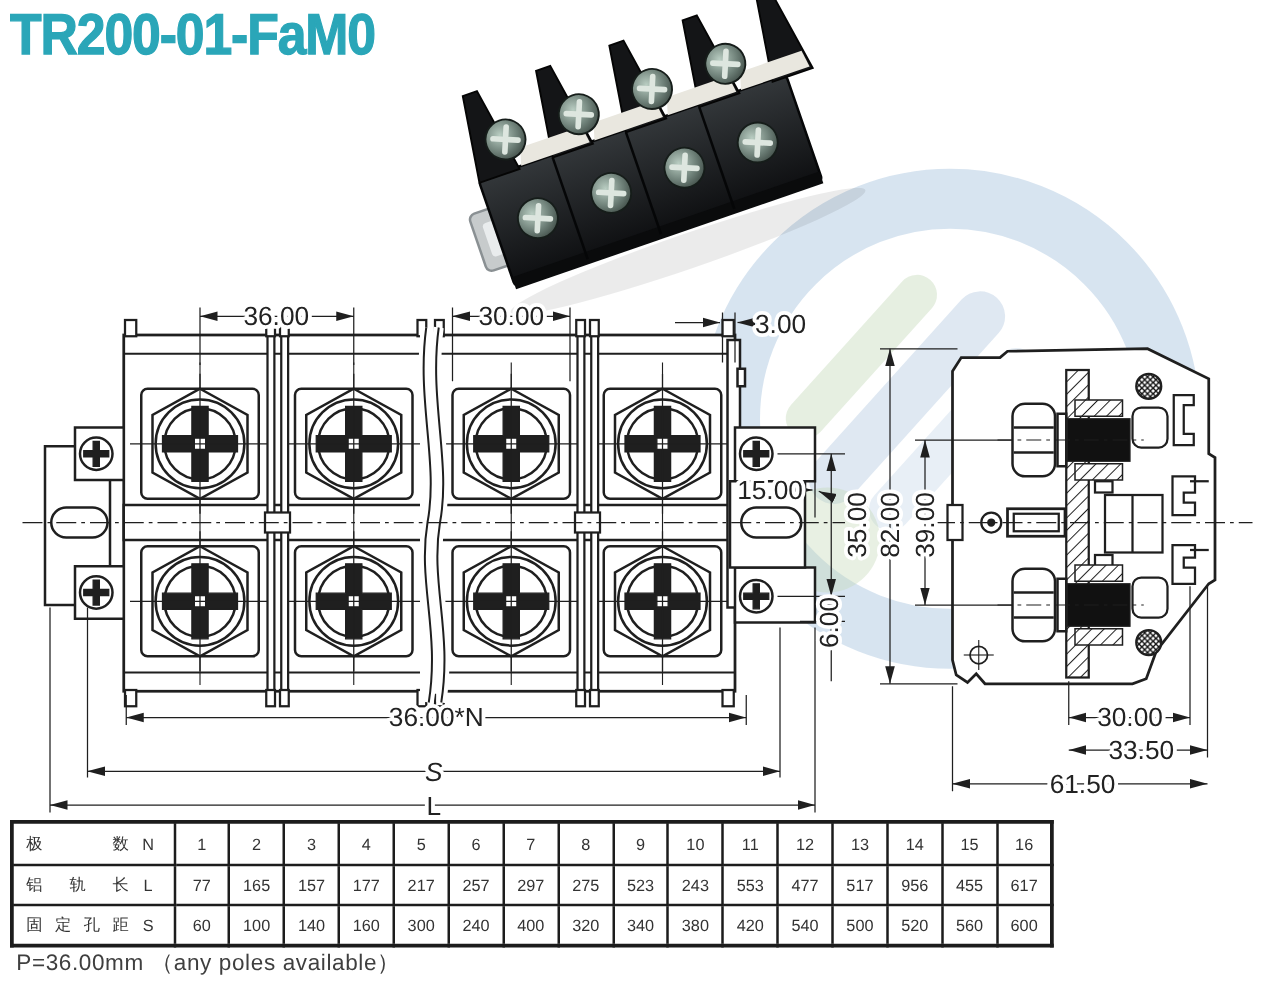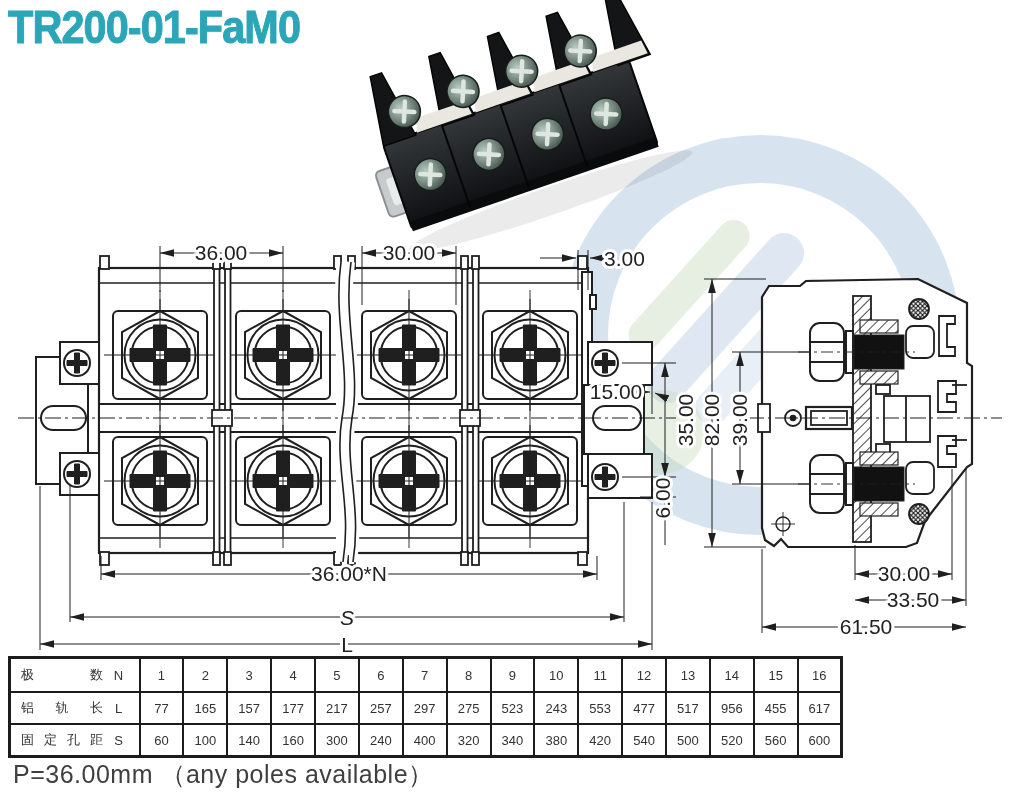--- a/index.html
+++ b/index.html
@@ -12,21 +12,21 @@
   svg.draw text{font-family:"Liberation Sans",sans-serif;font-size:21px;fill:#222;
          paint-order:stroke;stroke:#fff;stroke-width:6px;stroke-linejoin:round;}
   .spec-table{position:absolute;left:8px;top:656px;width:835px;border-collapse:collapse;
          table-layout:fixed;font-size:13px;color:#333;background:#fff;}
   .spec-table td{border:2px solid #1c1c1c;text-align:center;padding:0;height:30px;white-space:nowrap;}
   .spec-table tr:first-child td{height:32px;}
   .spec-table{border:3px solid #1c1c1c;}
   .hdrcell{display:flex;align-items:center;justify-content:space-between;padding:0 9px 0 10px;}
   .cjk{display:inline-block;width:82px;text-align:justify;text-align-last:justify;}
   .key{display:inline-block;width:22px;text-align:center;}
-  .footer{position:absolute;left:13px;top:758px;margin:0;font-size:25px;color:#3f3f3f;letter-spacing:.5px;}
+  .footer{position:absolute;left:13px;top:758px;margin:0;font-size:18px;color:#3f3f3f;letter-spacing:.5px;}
 </style>
 </head>
 <body>
 
 <div class="canvas">
 
   <h1 class="title">TR200-01-FaM0</h1>
 
   <svg class="draw" width="1012" height="800" viewBox="0 0 1012 800">
     <defs>

